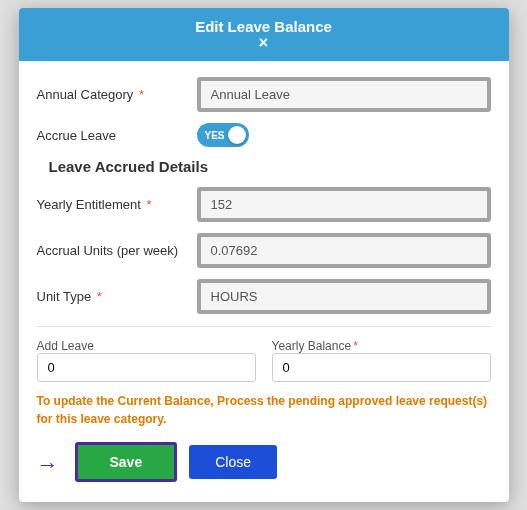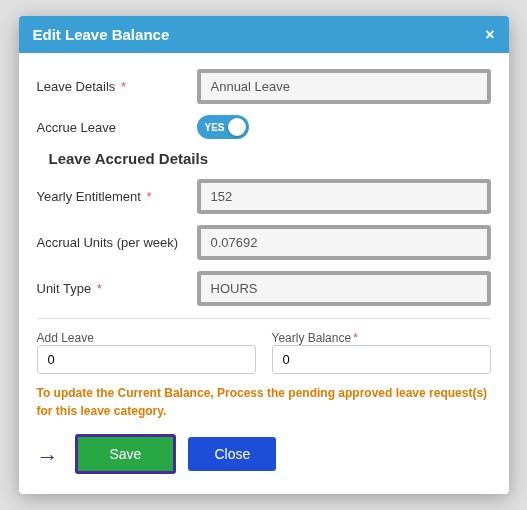--- a/index.html
+++ b/index.html
@@ -20,20 +20,21 @@
       overflow: hidden;
       box-shadow: 0 4px 20px rgba(0,0,0,0.3);
     }
     .modal-header {
       background: #3a9fd5;
       color: #fff;
       padding: 10px 14px;
       display: flex;
       justify-content: space-between;
       align-items: center;
+      flex-direction: column;
     }
     .modal-header-title {
       font-size: 15px;
       font-weight: bold;
     }
     .modal-close {
       color: #fff;
       font-size: 16px;
       cursor: pointer;
       background: none;
@@ -163,21 +164,21 @@
       color: #4a2a9e;
       margin-right: 4px;
     }
     .btn-save {
       padding: 9px 32px;
       background: #28a745;
       color: #fff;
       border: 3px solid #4a2a9e;
       border-radius: 3px;
       font-size: 14px;
-      font-weight: normal;
+      font-weight: bold;
       cursor: pointer;
     }
     .btn-close {
       padding: 9px 26px;
       background: #1d4ed8;
       color: #fff;
       border: none;
       border-radius: 3px;
       font-size: 14px;
       cursor: pointer;
@@ -188,21 +189,21 @@
 
 <div class="modal">
   <div class="modal-header">
     <span class="modal-header-title">Edit Leave Balance</span>
     <button class="modal-close">×</button>
   </div>
   <div class="modal-body">
 
     <div class="form-row">
       <label class="form-label">
-        <span>Leave Details</span><span class="required"> *</span>
+        <span>Annual Category</span><span class="required"> *</span>
       </label>
       <input class="form-input" type="text" readonly="" value="Annual Leave" style="">
     </div>
 
 
     <div class="form-row">
       <label class="form-label">Accrue Leave</label>
       <div class="toggle-wrapper">
         <div class="toggle">
           <div class="toggle-track">

